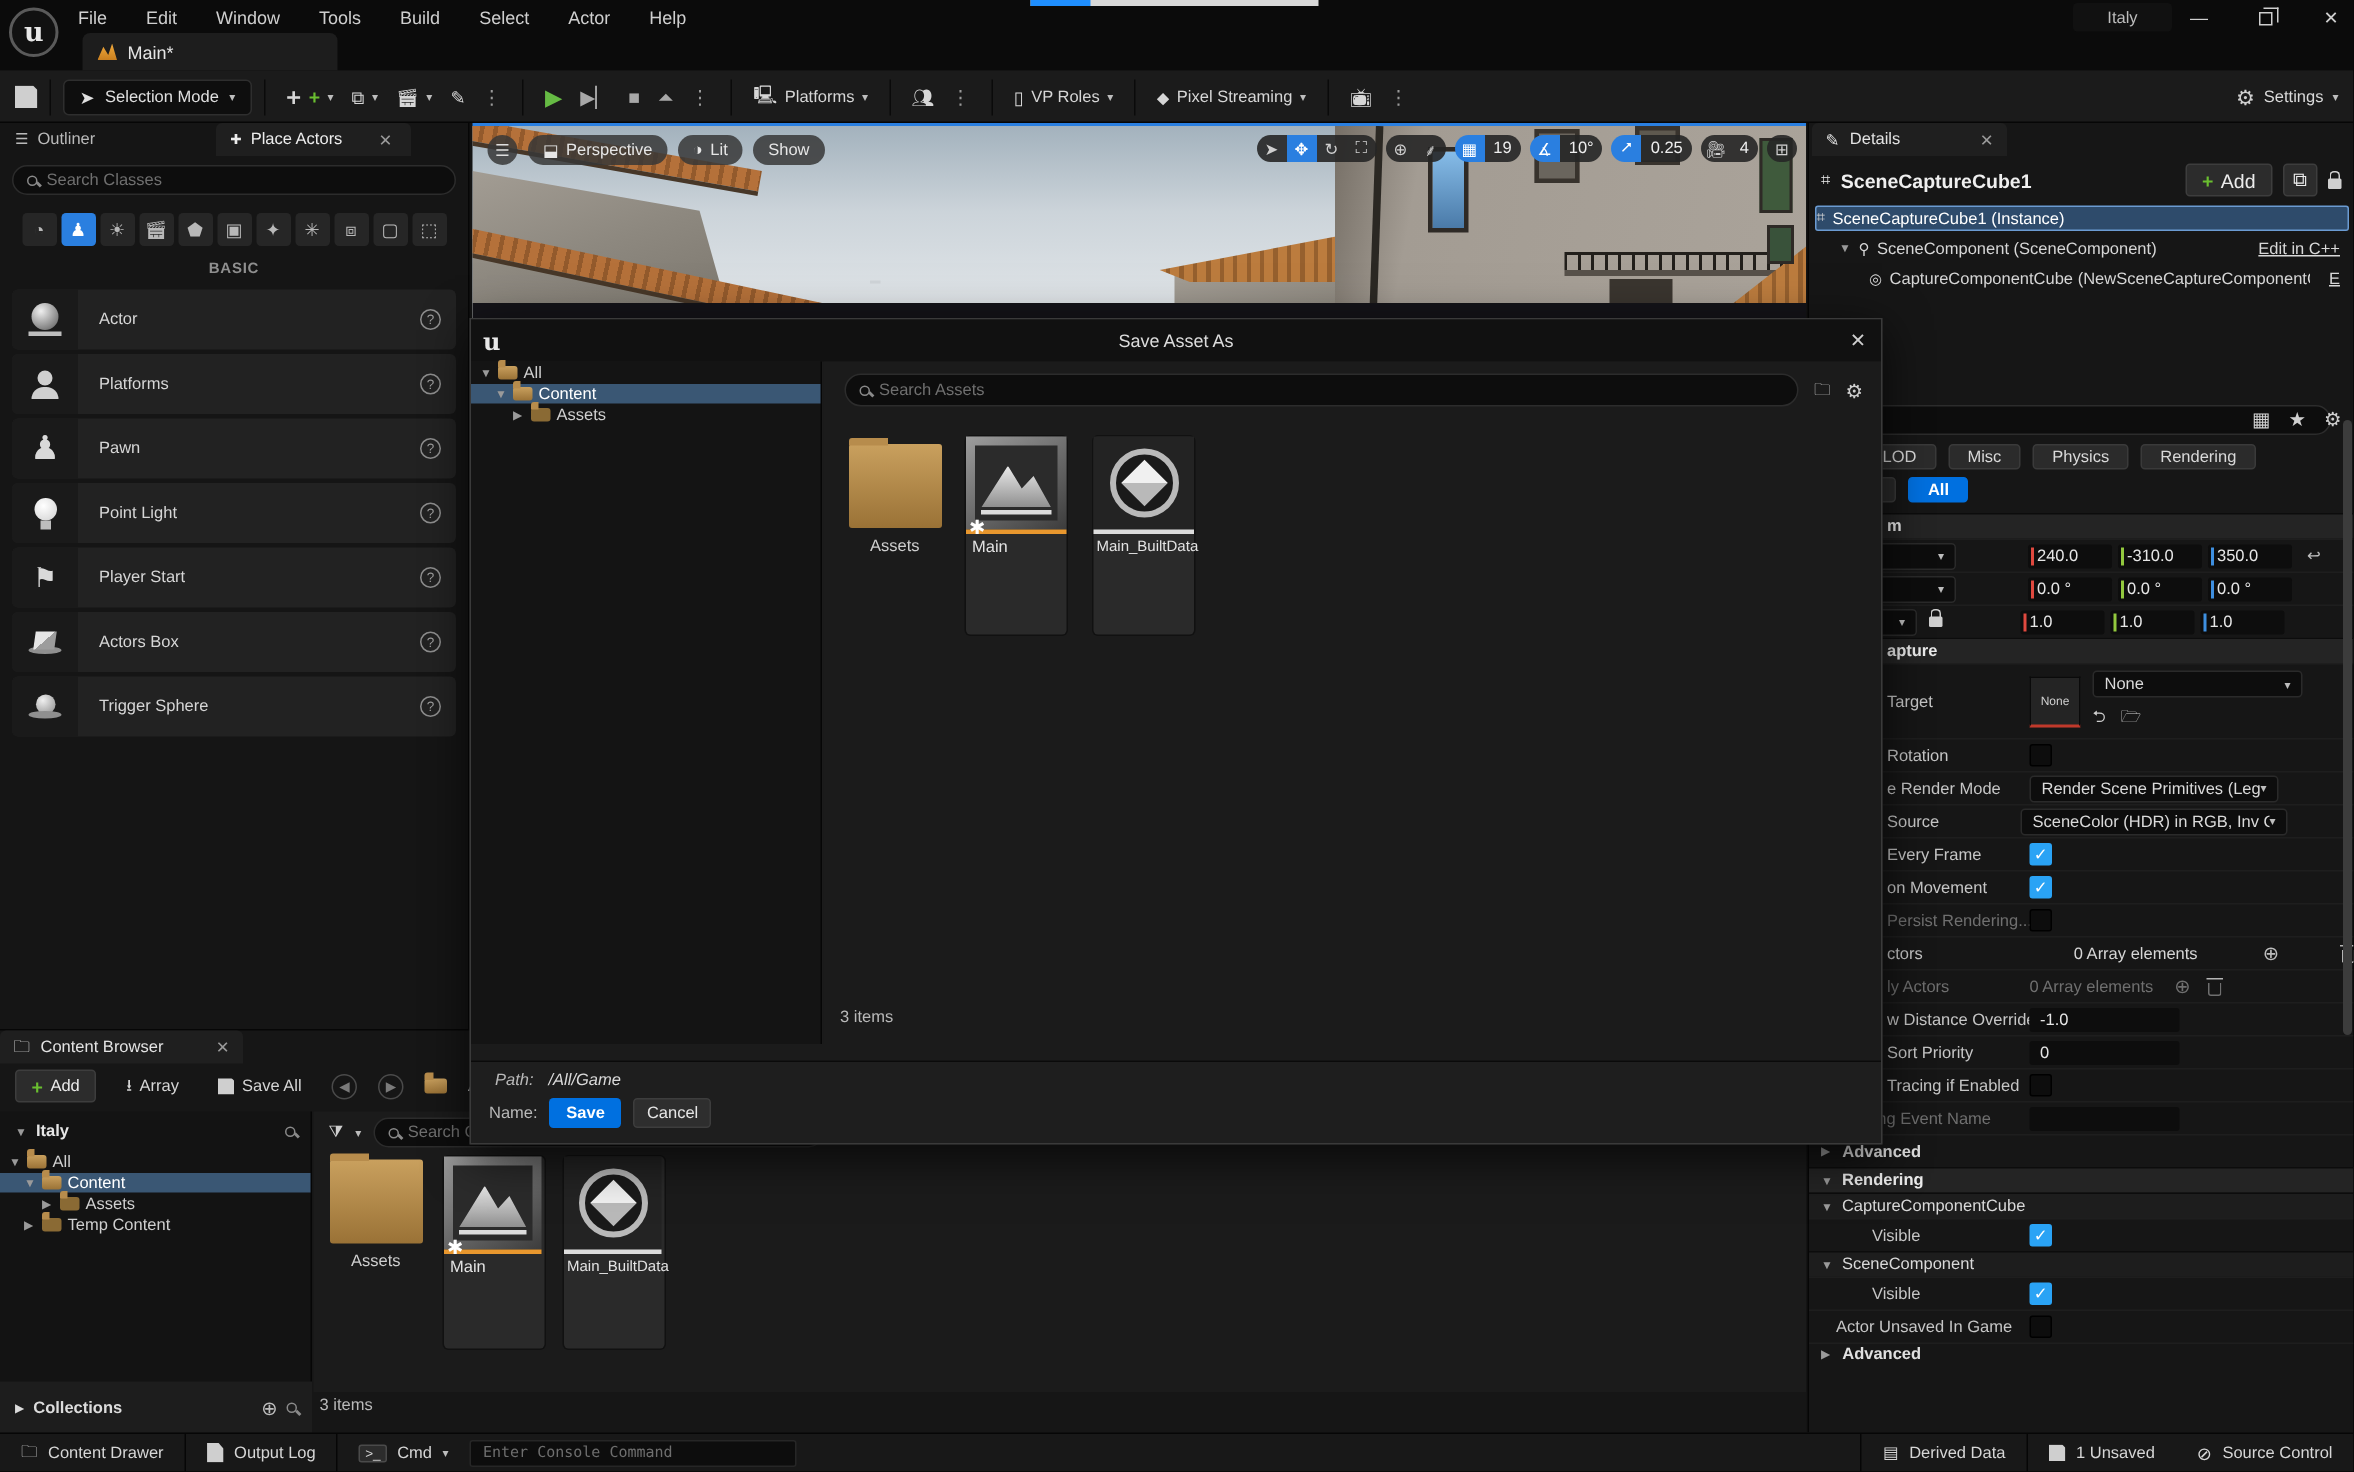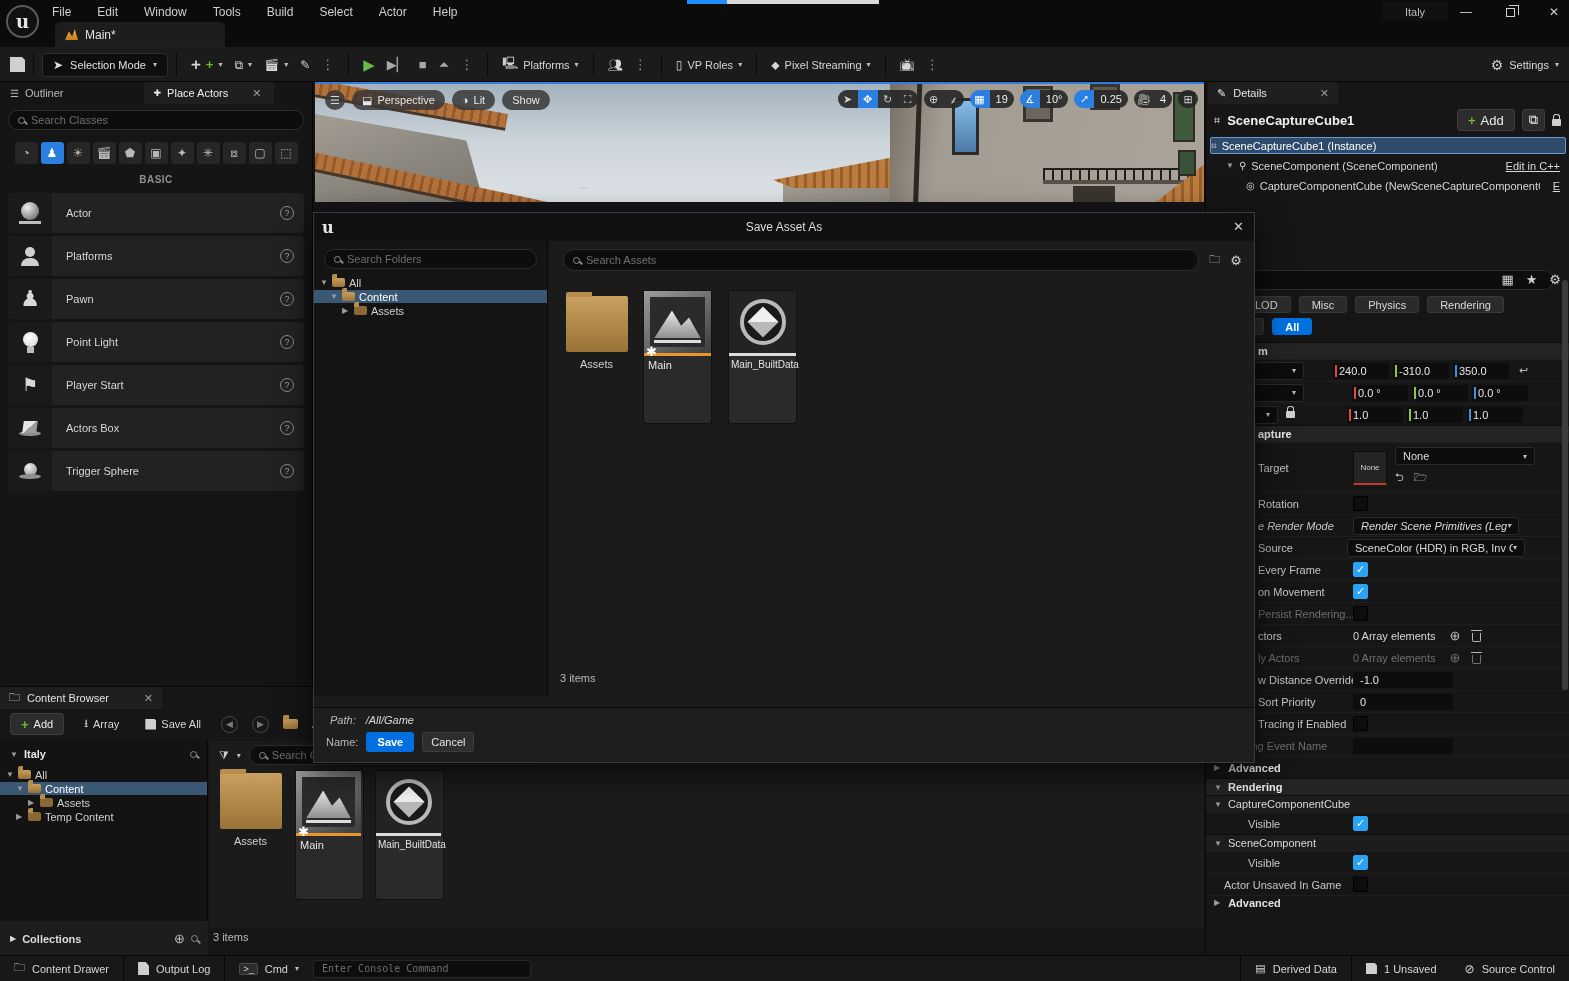--- a/index.html
+++ b/index.html
@@ -595,21 +595,21 @@
       <span class="dtab-btn blue">All</span>
     </div>
 
     <div style="position:absolute;left:0;top:260px;width:364px;">
       <div class="d-section">m</div>
       <div class="d-row" style="height:22px;">
         <span class="dd" style="width:88px;margin-left:10px;">
             <span>on</span>
             <span class="chev">▾</span>
           </span>
-        <span class="valbox r" style="margin-left:29px;">240.0</span>
+        <span class="valbox r" style="margin-left:48px;">240.0</span>
         <span class="valbox g">-310.0</span>
         <span class="valbox b">350.0</span>
         <span style="color:#bdbdbd;margin-left:6px;">↩</span>
       </div>
       <div class="d-row" style="height:22px;">
         <span class="dd" style="width:88px;margin-left:10px;">
             <span>n</span>
             <span class="chev">▾</span>
           </span>
         <span class="valbox r" style="margin-left:48px;">0.0 °</span>
@@ -639,21 +639,21 @@
           <span class="row" style="gap:10px;color:#cfcfcf;">
               <span>⮌</span>
               <span>🗁</span>
             </span>
         </span>
       </div>
       <div class="d-row" style="height:22px;">
         <span class="d-lbl">Rotation</span>
         <span class="cb"></span>
       </div>
-      <div class="d-row" style="height:22px;font-style:italic;">
+      <div class="d-row" style="height:22px;">
         <span class="d-lbl">e Render Mode</span>
         <span class="dd" style="width:166px;">
             <span style="white-space:nowrap;overflow:hidden;">Render Scene Primitives (Legacy)</span>
             <span class="chev">▾</span>
           </span>
       </div>
       <div class="d-row" style="height:22px;">
         <span class="d-lbl">Source</span>
         <span class="dd" style="width:178px;margin-left:-6px;">
             <span style="white-space:nowrap;overflow:hidden;">SceneColor (HDR) in RGB, Inv Opacity</span>
@@ -669,21 +669,21 @@
       <div class="d-row" style="height:22px;">
         <span class="d-lbl">on Movement</span>
         <span class="cb on">
             <span class="mark">✓</span>
           </span>
       </div>
       <div class="d-row" style="height:22px;">
         <span class="d-lbl dim">Persist Rendering...</span>
         <span class="cb"></span>
       </div>
-      <div class="d-row" style="height:22px;">
+      <div class="d-row" style="height:22px;justify-content:space-between;">
         <span class="d-lbl">ctors</span>
         <span style="color:#d6d6d6;">0 Array elements</span>
         <span style="margin-left:14px;font-size:13px;color:#bdbdbd;">⊕</span>
         <span class="ic-trash" style="margin-left:12px;"></span>
       </div>
       <div class="d-row" style="height:22px;">
         <span class="d-lbl dim">ly Actors</span>
         <span style="color:#6f6f6f;">0 Array elements</span>
         <span style="margin-left:14px;font-size:13px;color:#6f6f6f;">⊕</span>
         <span class="ic-trash" style="margin-left:12px;border-color:#6f6f6f;"></span>
@@ -745,26 +745,20 @@
     <div class="scrollbar"></div>
   </div>
 
   <div class="dialog">
     <div class="dlg-title">
       <span class="dlg-logo">u</span>
       <span class="t">Save Asset As</span>
       <span class="dlg-close">✕</span>
     </div>
     <div class="dlg-left">
-      <div style="padding:8px 10px 6px 10px;">
-        <div class="pill-search">
-          <span class="ic-mag"></span>
-          <input placeholder="Search Folders" style="">
-        </div>
-      </div>
       <div class="tree-row">
         <span class="tri">▼</span>
           <span class="ic-folder mini-folder"></span>
           <span>All</span>
       </div>
       <div class="tree-row tree-sel" style="padding-left:16px;">
         <span class="tri">▼</span>
           <span class="ic-folder mini-folder"></span>
           <span style="color:#fff;">Content</span>
       </div>

